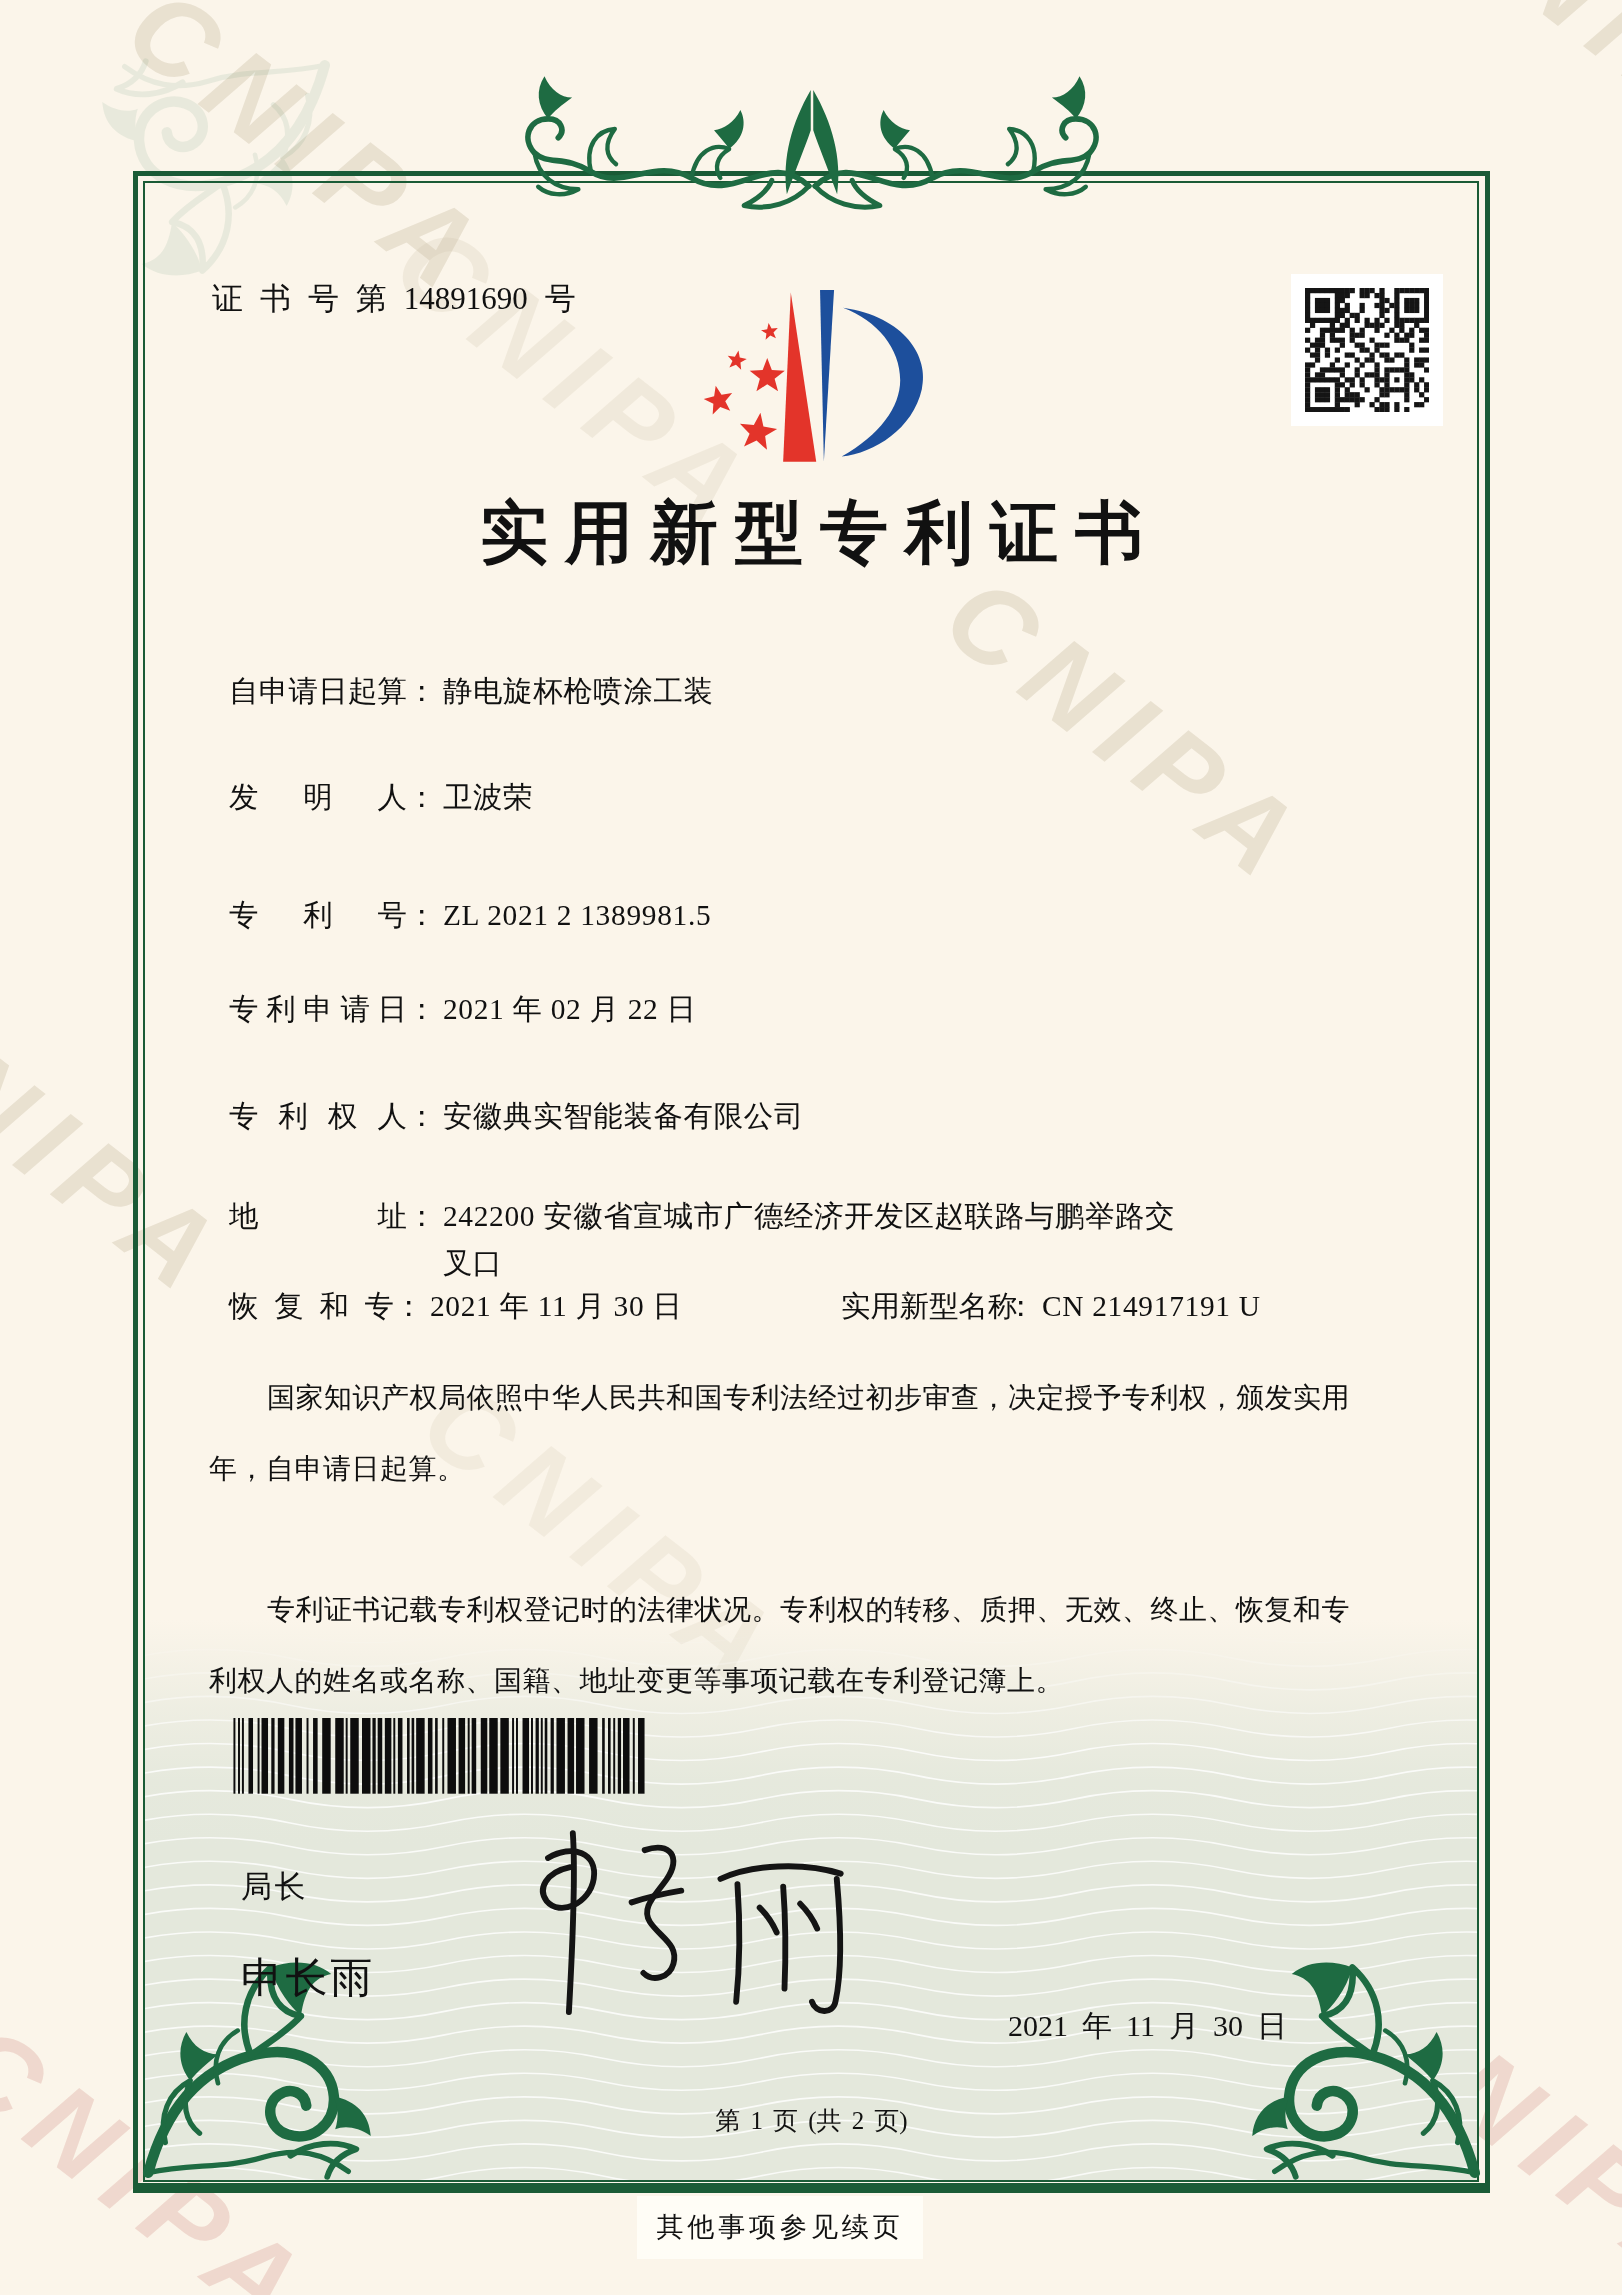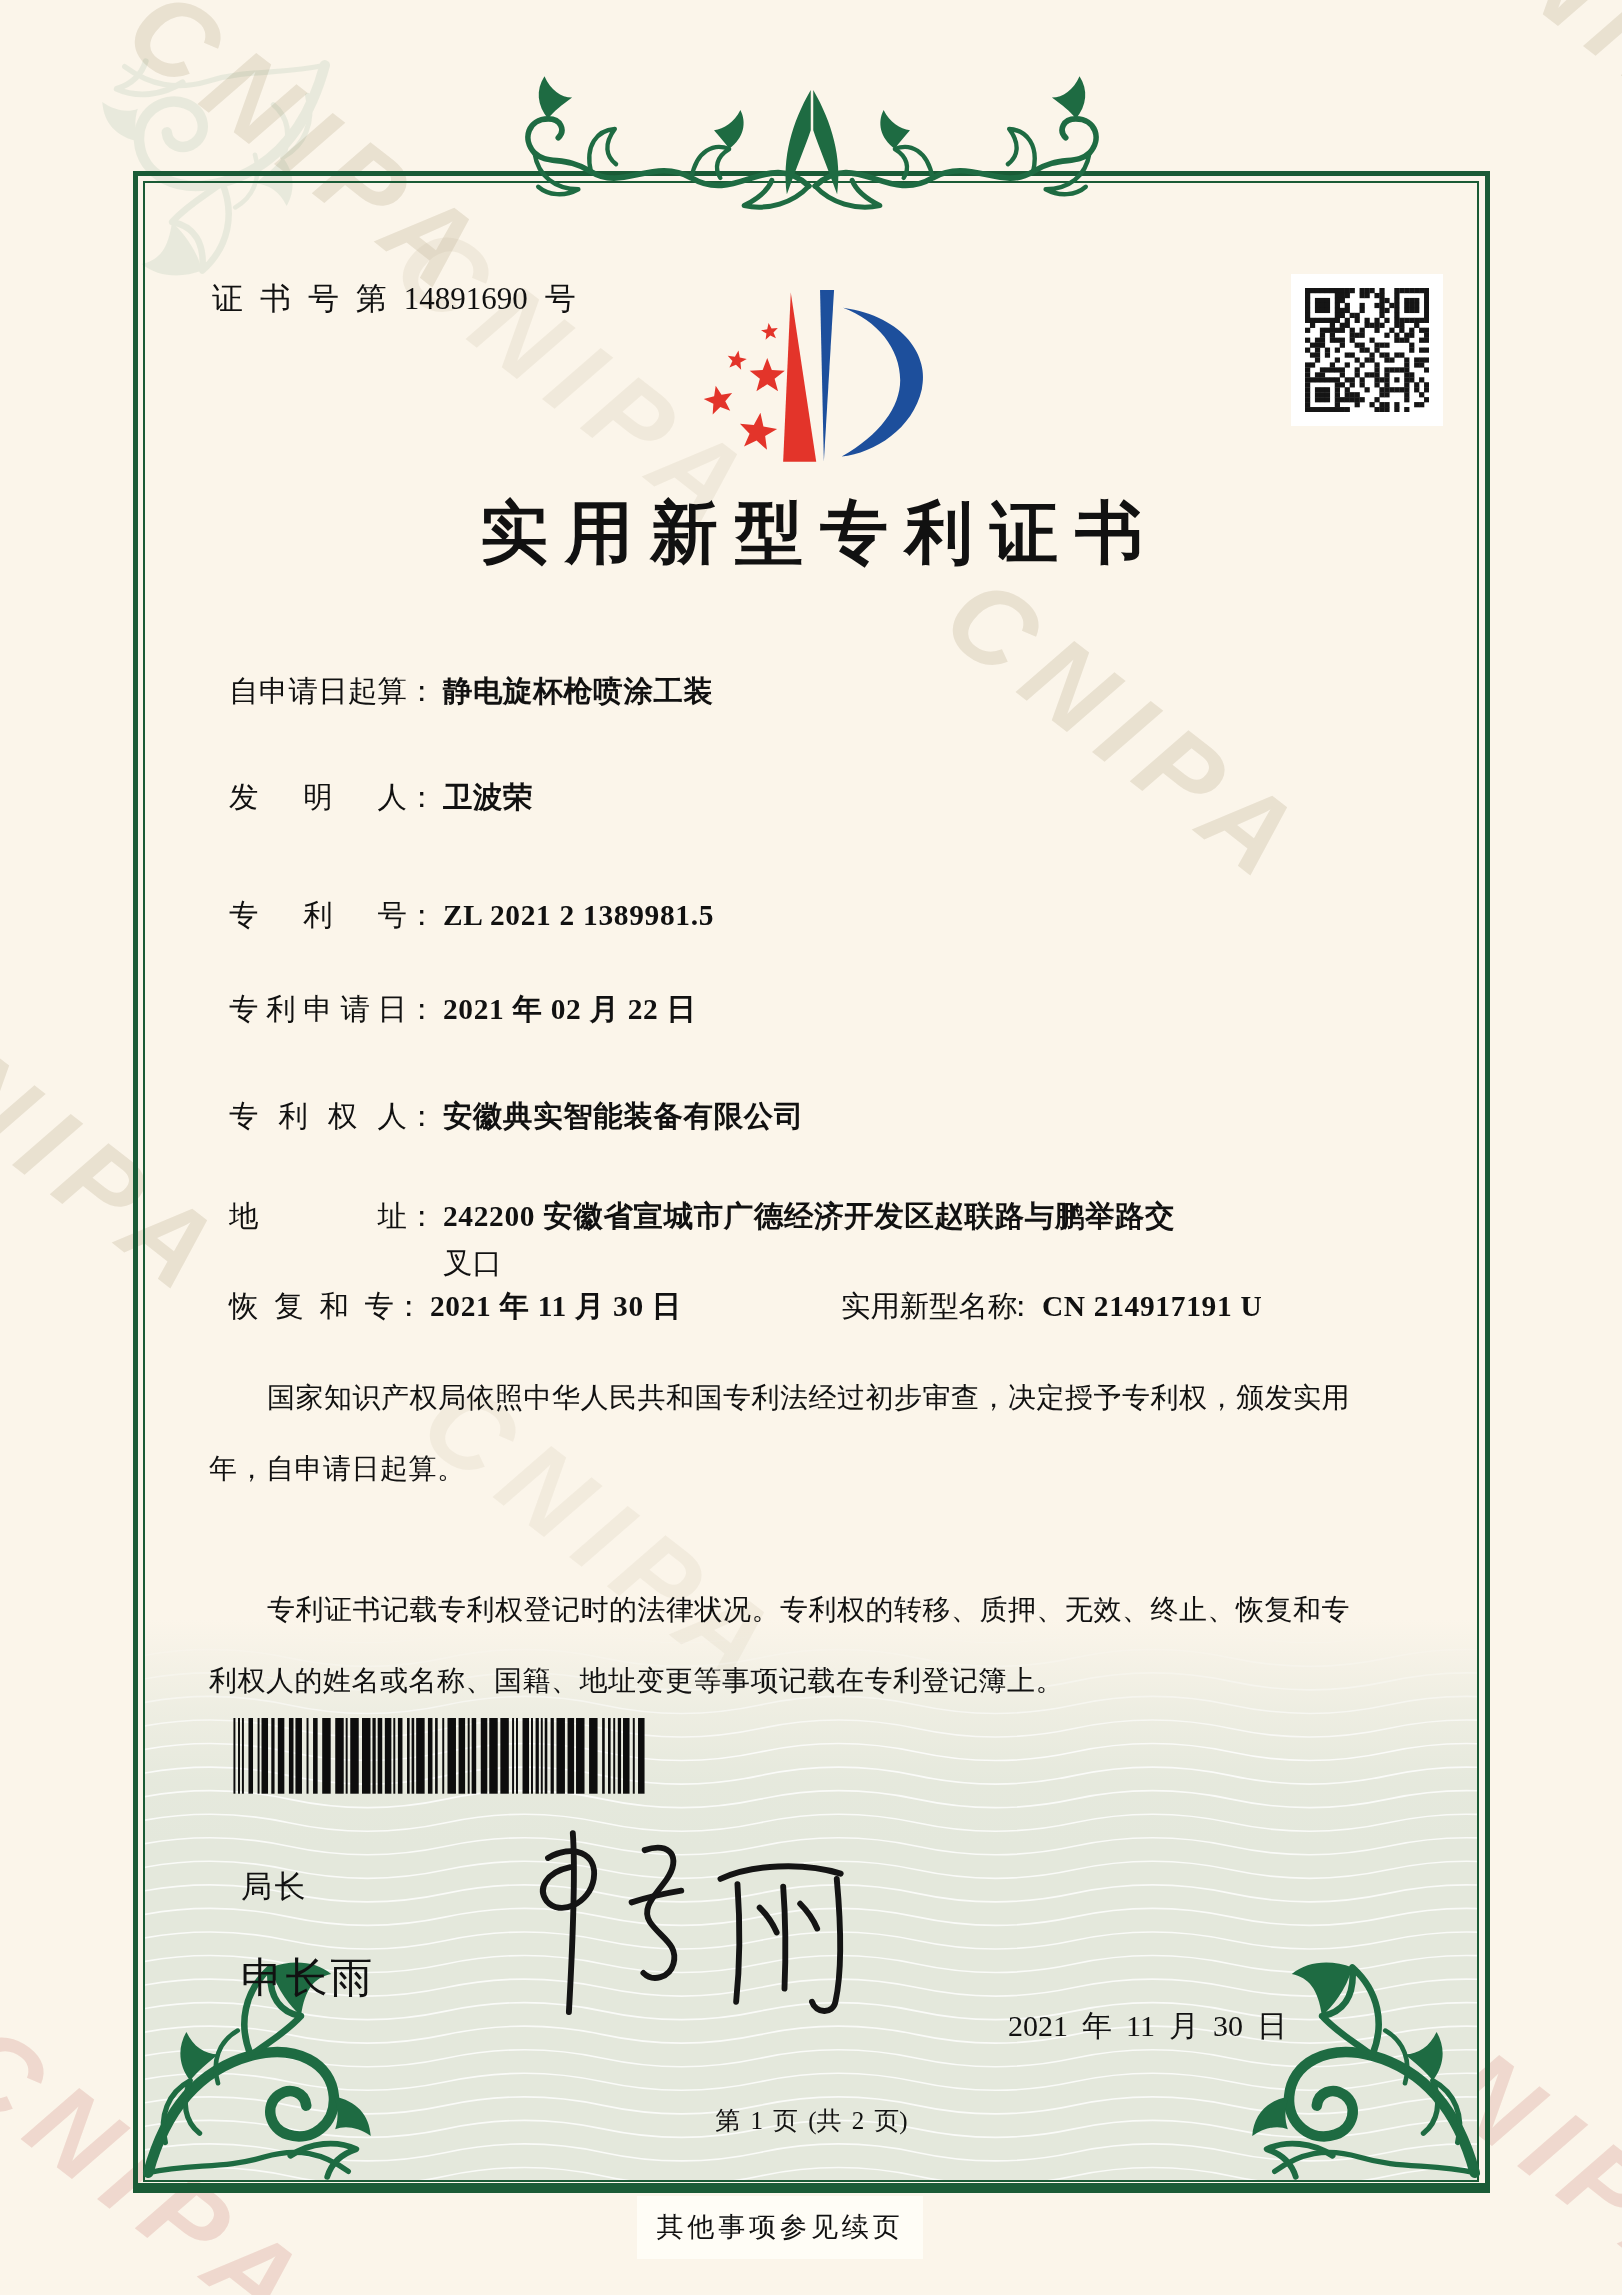--- a/index.html
+++ b/index.html
@@ -52,21 +52,21 @@
   .qrbox svg{position:absolute; left:13.7px; top:13.7px;}
   .title{
     position:absolute; left:0; top:488px; width:100%; text-align:center;
     font-size:68px; font-weight:bold; letter-spacing:17px; text-indent:17px; z-index:5;
   }
   
   .fields{position:absolute; left:229px; top:0; width:1184px; z-index:5; font-size:29.4px;}
   .frow{position:absolute; white-space:nowrap; line-height:41px;}
   .flabel{display:inline-block; width:178px; text-align:justify; text-align-last:justify; vertical-align:top;}
   .fcolon{display:inline-block; vertical-align:top;}
-  .fvalue{display:inline-block; padding-left:6.5px; vertical-align:top; letter-spacing:0.7px;font-weight:bold;}
+  .fvalue{display:inline-block; padding-left:6.5px; vertical-align:top; letter-spacing:0.7px;}
   .addr2{position:absolute; left:214px; top:47px;}
   .grant2{position:absolute; left:612px; top:0; white-space:nowrap;}
   .grant2 .flabel{width:151px;}
   
   .bodytext{position:absolute; left:209px; width:1217px; z-index:5; font-size:28px; letter-spacing:0.5px;}
   .bline{white-space:nowrap; height:71px; line-height:71px;}
   .ind{padding-left:58px;}
   
   .barcode{position:absolute; left:233px; top:1718px; z-index:5;}
   .sig-title{position:absolute; left:241px; top:1866px; font-size:31px; letter-spacing:2.6px; z-index:5;}

